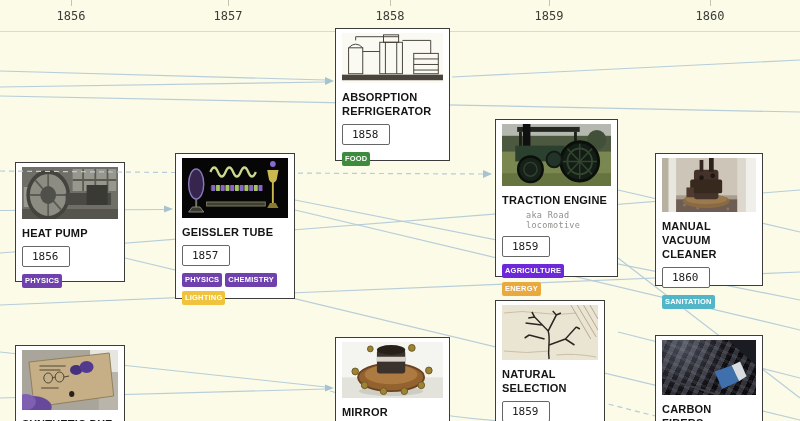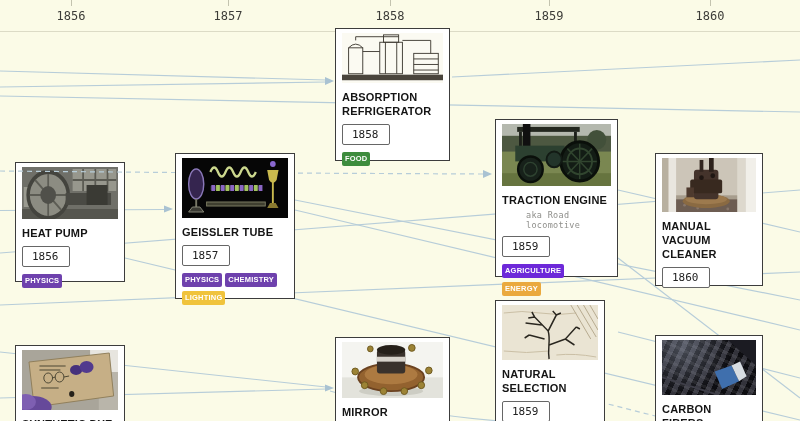--- a/index.html
+++ b/index.html
@@ -243,20 +243,23 @@
         <rect x="30" y="22" width="34" height="14" rx="2" fill="#38291f"></rect>
         <rect x="40" y="2" width="4" height="12" fill="#332620"></rect>
         <rect x="50" y="0" width="5" height="14" fill="#2c211b"></rect>
         <circle cx="42" cy="20" r="2.5" fill="#201713"></circle>
           <circle cx="54" cy="18" r="2.5" fill="#201713"></circle>
         <rect x="26" y="30" width="8" height="10" fill="#4e3a2e"></rect>
       </svg>
     </div>
     <div class="card-title">MANUAL VACUUM CLEANER</div>
     <div><span class="year-box">1860</span></div>
+    <div class="tags">
+      <span class="tag teal">SANITATION</span>
+    </div>
   </div>
 
   <div class="card" style="left:495px;top:300px;width:110px;height:128px">
     <div class="card-image" style="height:55px">
       <svg viewBox="0 0 106 55" preserveAspectRatio="none">
         <rect width="106" height="55" fill="#eae4d3"></rect>
         <g stroke="#c8bda2" stroke-width="1" fill="none">
           <path d="M2,8 q20,-3 40,0 t40,0"></path>
           <path d="M2,46 q25,3 50,0"></path>
           <path d="M60,50 q20,-2 44,2"></path>

